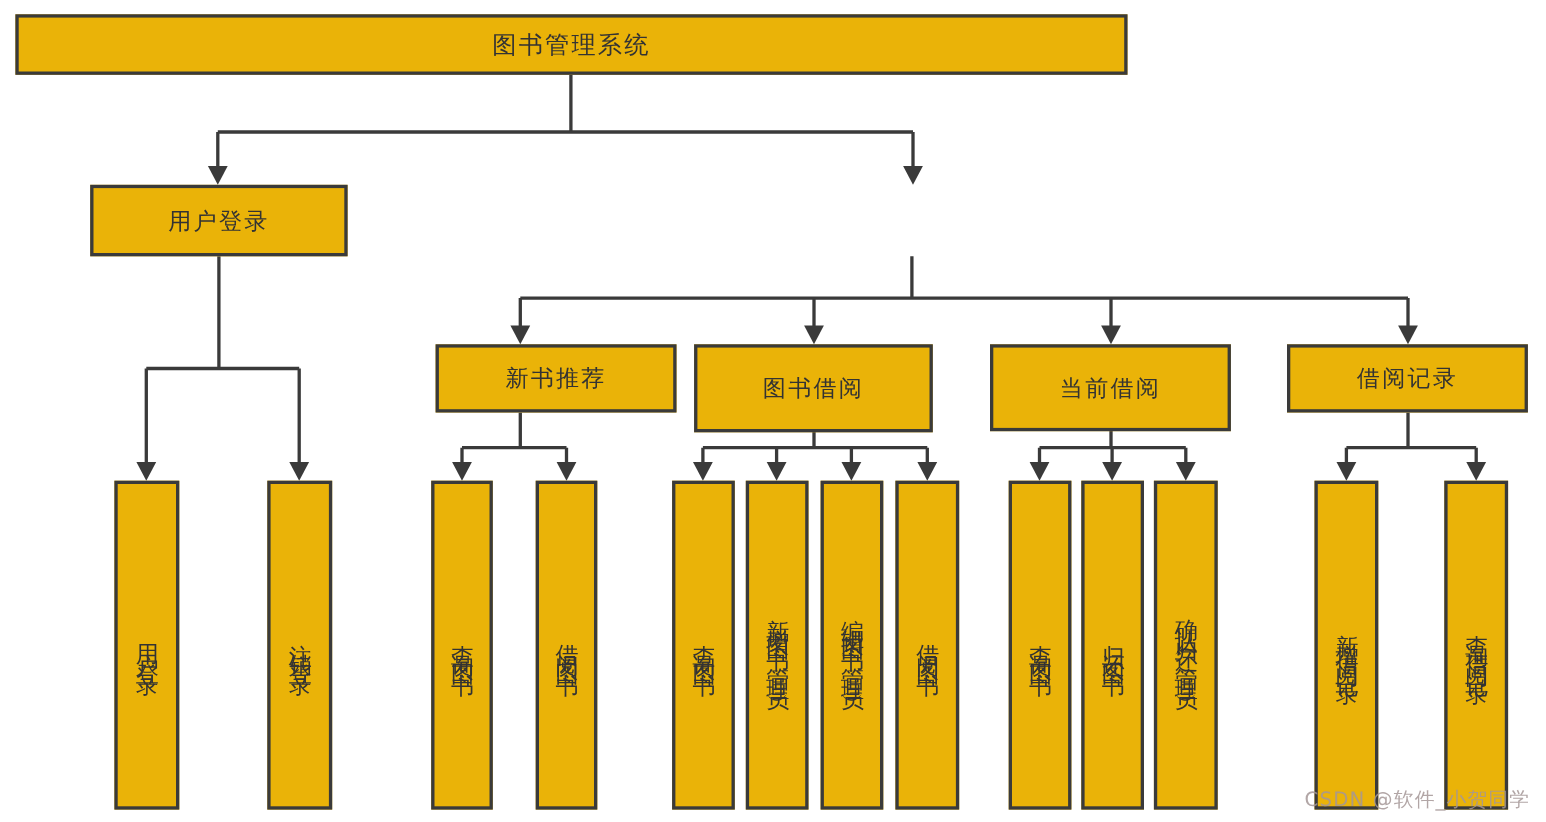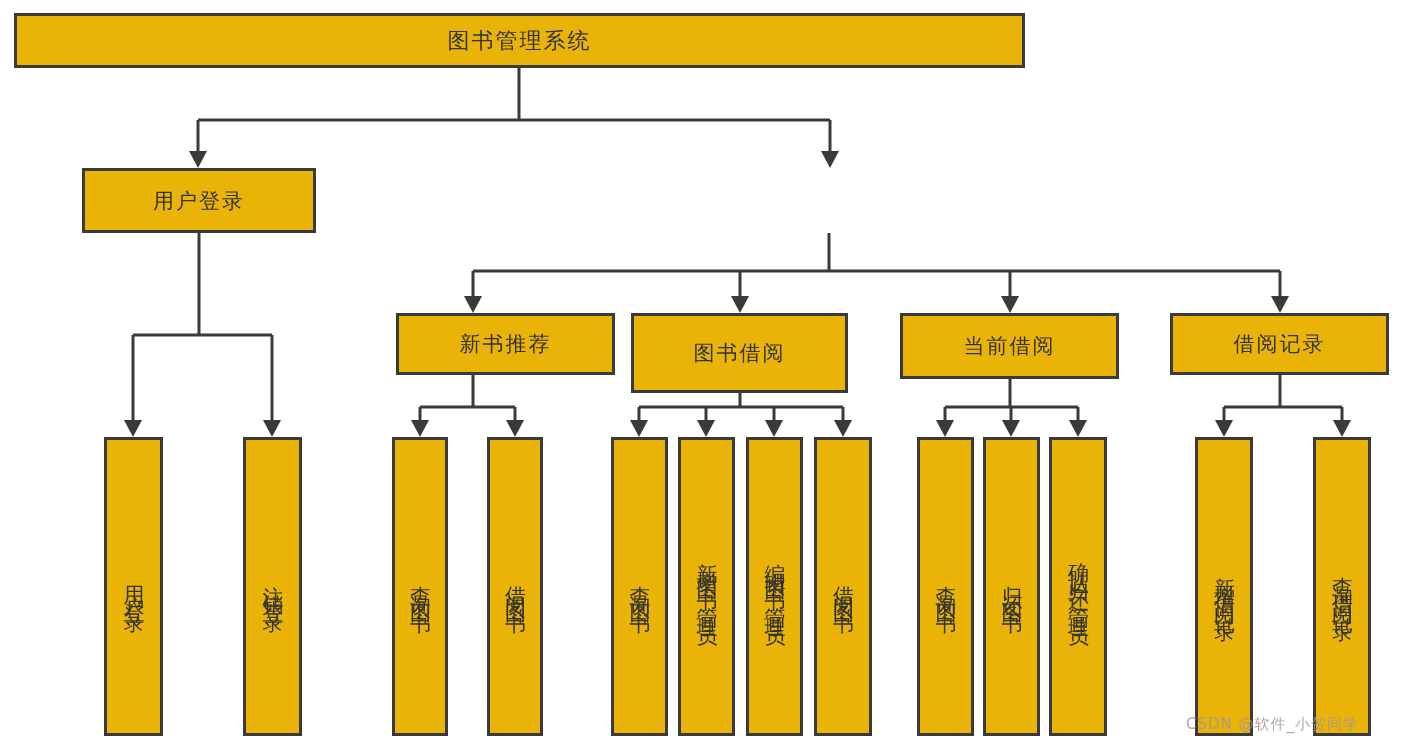--- a/index.html
+++ b/index.html
@@ -58,21 +58,21 @@
     stroke-width: 3;
   }
   #connectors polygon {
     fill: #3a3a3a;
     stroke: none;
   }
   .watermark {
     position: absolute;
     left: 1186px;
     top: 715px;
-    font-size: 15px;
+    font-size: 18px;
     letter-spacing: 1px;
     color: rgba(164, 150, 150, 0.85);
     white-space: nowrap;
   }
 </style>
 </head>
 <body>
 
 <div id="canvas">
 
@@ -133,21 +133,21 @@
   <div class="node h-node" style="left:82px; top:168px; width:234px; height:65px;">
     <span>用户登录</span>
   </div>
 
   <div class="node h-node" style="left:363px; top:313px; width:219px; height:62px;margin-left:33px;">
     <span>新书推荐</span>
   </div>
   <div class="node h-node" style="left:631px; top:313px; width:217px; height:80px;">
     <span>图书借阅</span>
   </div>
-  <div class="node h-node" style="left:900px; top:313px; width:219px; height:66px;">
+  <div class="node h-node" style="left:900px; top:313px; width:219px; height:79px;">
     <span>当前借阅</span>
   </div>
   <div class="node h-node" style="left:1170px; top:313px; width:219px; height:62px;">
     <span>借阅记录</span>
   </div>
 
   <div class="node v-node" style="left:104px; top:437px; width:59px; height:299px;">
     <span class="v-text">用户登录</span>
   </div>
   <div class="node v-node" style="left:243px; top:437px; width:59px; height:299px;">

